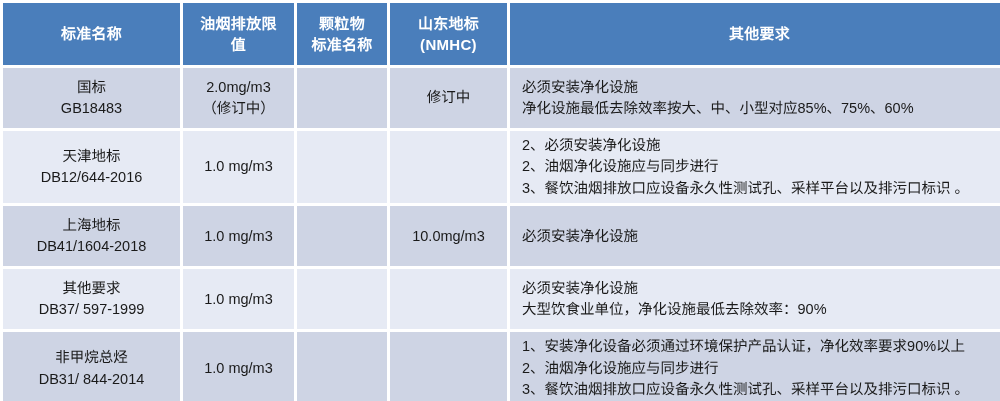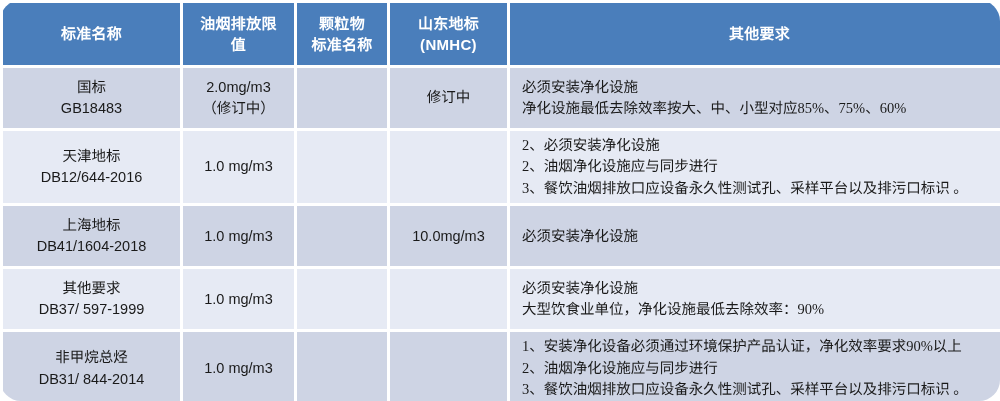--- a/index.html
+++ b/index.html
@@ -12,21 +12,20 @@
     font-family: "Liberation Sans", "DejaVu Sans", sans-serif;
     -webkit-font-smoothing: antialiased;
   }
   #page {
     position: relative;
     width: 1000px;
     height: 401px;
     background: #ffffff;
     overflow: hidden;
     box-sizing: border-box;
-    border-radius: 21px;
   }
   table.std-table {
     border-collapse: separate;
     border-spacing: 3px 3px;
     width: 1000px;
     table-layout: fixed;
     margin: 0;
     padding: 0;
   }
   table.std-table col.c-name   { width: 177px; }
@@ -71,21 +70,21 @@
   tbody tr.shade-dark td { background: #ced4e4; }
   tbody tr.shade-light td { background: #e6eaf4; }
 
   tbody tr.r1 td { height: 60px; }
   tbody tr.r2 td { height: 72px; }
   tbody tr.r3 td { height: 60px; }
   tbody tr.r4 td { height: 60px; }
   tbody tr.r5 td { height: 67px; }
 
   .cell-line { display: block; white-space: nowrap; }
-  .cell-other .cell-line { white-space: nowrap; font-family: Liberation Serif, serif; }
+  .cell-other .cell-line { white-space: nowrap; }
 </style>
 </head>
 <body>
 
 <div id="page">
   <table class="std-table">
     <colgroup>
       <col class="c-name">
         <col class="c-oil">
         <col class="c-pm">

